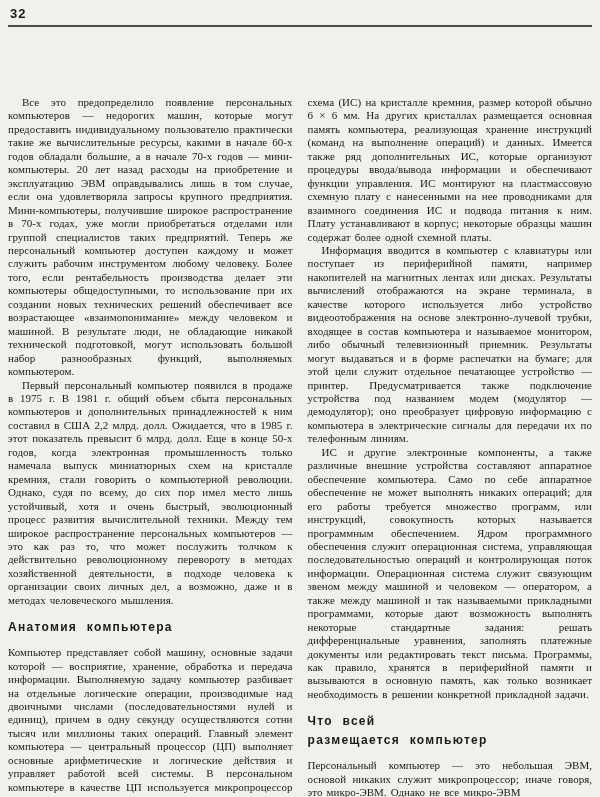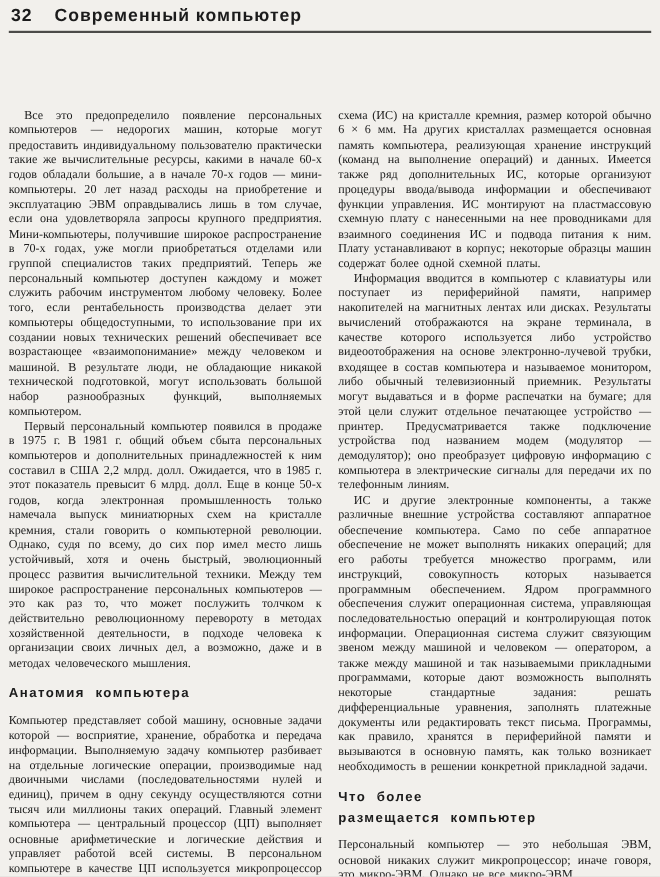--- a/index.html
+++ b/index.html
@@ -14,21 +14,21 @@
     overflow: hidden;
     font-family: "Liberation Serif", serif;
     color: #1b1b1b;
   }
   .page-header {
     display: flex;
     align-items: flex-start;
     gap: 20px;
     font-family: "Liberation Sans", sans-serif;
     font-weight: bold;
-    font-size: 16px;
+    font-size: 13px;
     letter-spacing: 0.9px;
     padding: 1px 0 4px 2px;
   }
   .header-rule {
     border: 0;
     border-top: 2px solid #4c4b49;
     margin: 0 0 25px 0;
   }
   .columns {
     display: flex;
@@ -59,39 +59,38 @@
     margin: 11px 0 9px 0;
   }
 </style>
 </head>
 <body>
 
 <div class="page">
 
   <div class="page-header">
     <span>32</span>
-    <span>Современный компьютер</span>
   </div>
 
   <hr class="header-rule">
 
   <div class="columns">
 
     <section class="col">
       <p class="indent">Все это предопределило появление персональных компьютеров — недорогих машин, которые могут предоставить индивидуальному пользователю практически такие же вычислительные ресурсы, какими в начале 60-х годов обладали большие, а в начале 70-х годов — мини-компьютеры. 20 лет назад расходы на приобретение и эксплуатацию ЭВМ оправдывались лишь в том случае, если она удовлетворяла запросы крупного предприятия. Мини-компьютеры, получившие широкое распространение в 70-х годах, уже могли приобретаться отделами или группой специалистов таких предприятий. Теперь же персональный компьютер доступен каждому и может служить рабочим инструментом любому человеку. Более того, если рентабельность производства делает эти компьютеры общедоступными, то использование при их создании новых технических решений обеспечивает все возрастающее «взаимопонимание» между человеком и машиной. В результате люди, не обладающие никакой технической подготовкой, могут использовать большой набор разнообразных функций, выполняемых компьютером.</p>
       <p class="indent">Первый персональный компьютер появился в продаже в 1975 г. В 1981 г. общий объем сбыта персональных компьютеров и дополнительных принадлежностей к ним составил в США 2,2 млрд. долл. Ожидается, что в 1985 г. этот показатель превысит 6 млрд. долл. Еще в конце 50-х годов, когда электронная промышленность только намечала выпуск миниатюрных схем на кристалле кремния, стали говорить о компьютерной революции. Однако, судя по всему, до сих пор имел место лишь устойчивый, хотя и очень быстрый, эволюционный процесс развития вычислительной техники. Между тем широкое распространение персональных компьютеров — это как раз то, что может послужить толчком к действительно революционному перевороту в методах хозяйственной деятельности, в подходе человека к организации своих личных дел, а возможно, даже и в методах человеческого мышления.</p>
       <h2 class="section-heading">Анатомия компьютера</h2>
       <p>Компьютер представляет собой машину, основные задачи которой — восприятие, хранение, обработка и передача информации. Выполняемую задачу компьютер разбивает на отдельные логические операции, производимые над двоичными числами (последовательностями нулей и единиц), причем в одну секунду осуществляются сотни тысяч или миллионы таких операций. Главный элемент компьютера — центральный процессор (ЦП) выполняет основные арифметические и логические действия и управляет работой всей системы. В персональном компьютере в качестве ЦП используется микропроцессор — интегральная</p>
     </section>
 
     <section class="col">
       <p>схема (ИС) на кристалле кремния, размер которой обычно 6 × 6 мм. На других кристаллах размещается основная память компьютера, реализующая хранение инструкций (команд на выполнение операций) и данных. Имеется также ряд дополнительных ИС, которые организуют процедуры ввода/вывода информации и обеспечивают функции управления. ИС монтируют на пластмассовую схемную плату с нанесенными на нее проводниками для взаимного соединения ИС и подвода питания к ним. Плату устанавливают в корпус; некоторые образцы машин содержат более одной схемной платы.</p>
       <p class="indent">Информация вводится в компьютер с клавиатуры или поступает из периферийной памяти, например накопителей на магнитных лентах или дисках. Результаты вычислений отображаются на экране терминала, в качестве которого используется либо устройство видеоотображения на основе электронно-лучевой трубки, входящее в состав компьютера и называемое монитором, либо обычный телевизионный приемник. Результаты могут выдаваться и в форме распечатки на бумаге; для этой цели служит отдельное печатающее устройство — принтер. Предусматривается также подключение устройства под названием модем (модулятор — демодулятор); оно преобразует цифровую информацию с компьютера в электрические сигналы для передачи их по телефонным линиям.</p>
       <p class="indent">ИС и другие электронные компоненты, а также различные внешние устройства составляют аппаратное обеспечение компьютера. Само по себе аппаратное обеспечение не может выполнять никаких операций; для его работы требуется множество программ, или инструкций, совокупность которых называется программным обеспечением. Ядром программного обеспечения служит операционная система, управляющая последовательностью операций и контролирующая поток информации. Операционная система служит связующим звеном между машиной и человеком — оператором, а также между машиной и так называемыми прикладными программами, которые дают возможность выполнять некоторые стандартные задания: решать дифференциальные уравнения, заполнять платежные документы или редактировать текст письма. Программы, как правило, хранятся в периферийной памяти и вызываются в основную память, как только возникает необходимость в решении конкретной прикладной задачи.</p>
       <h2 class="section-heading">
-        <span>Что более</span><br>
+        <span>Что всей</span><br>
         <span>размещается компьютер</span>
       </h2>
       <p>Персональный компьютер — это небольшая ЭВМ, основой никаких служит микропроцессор; иначе говоря, это микро-ЭВМ. Однако не все микро-ЭВМ</p>
     </section>
 
   </div>
 </div>
 
 </body></html>

